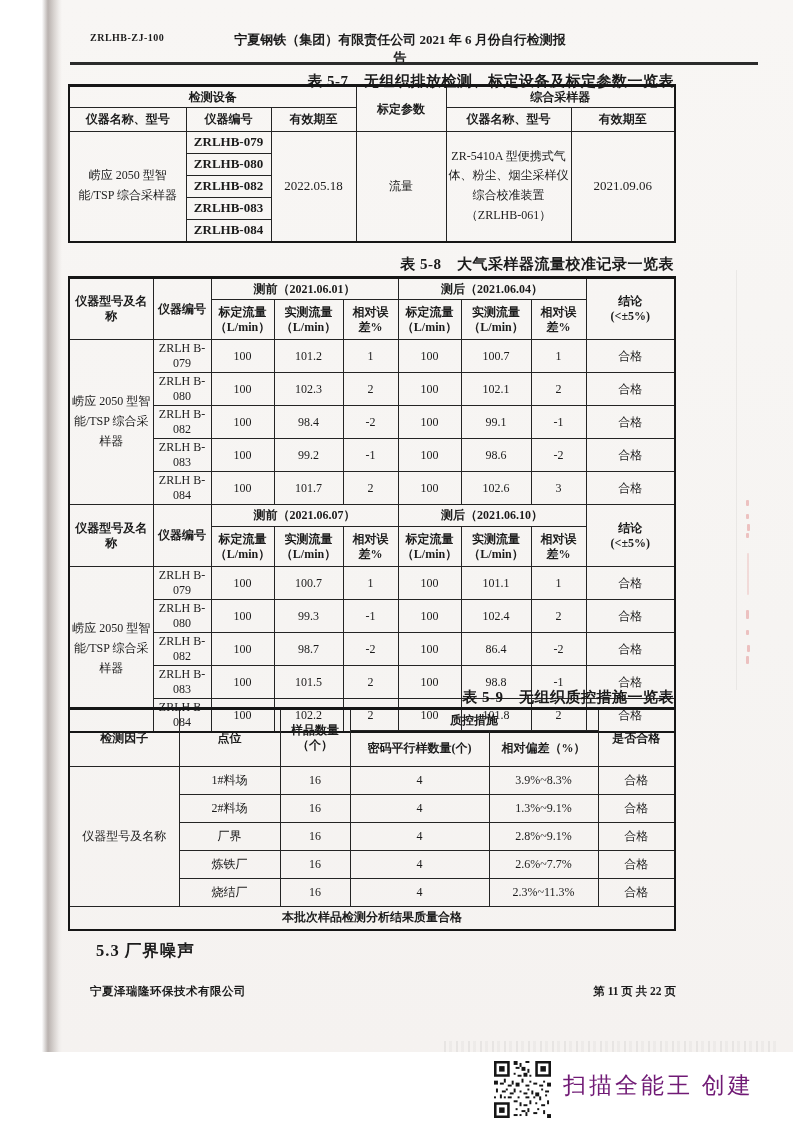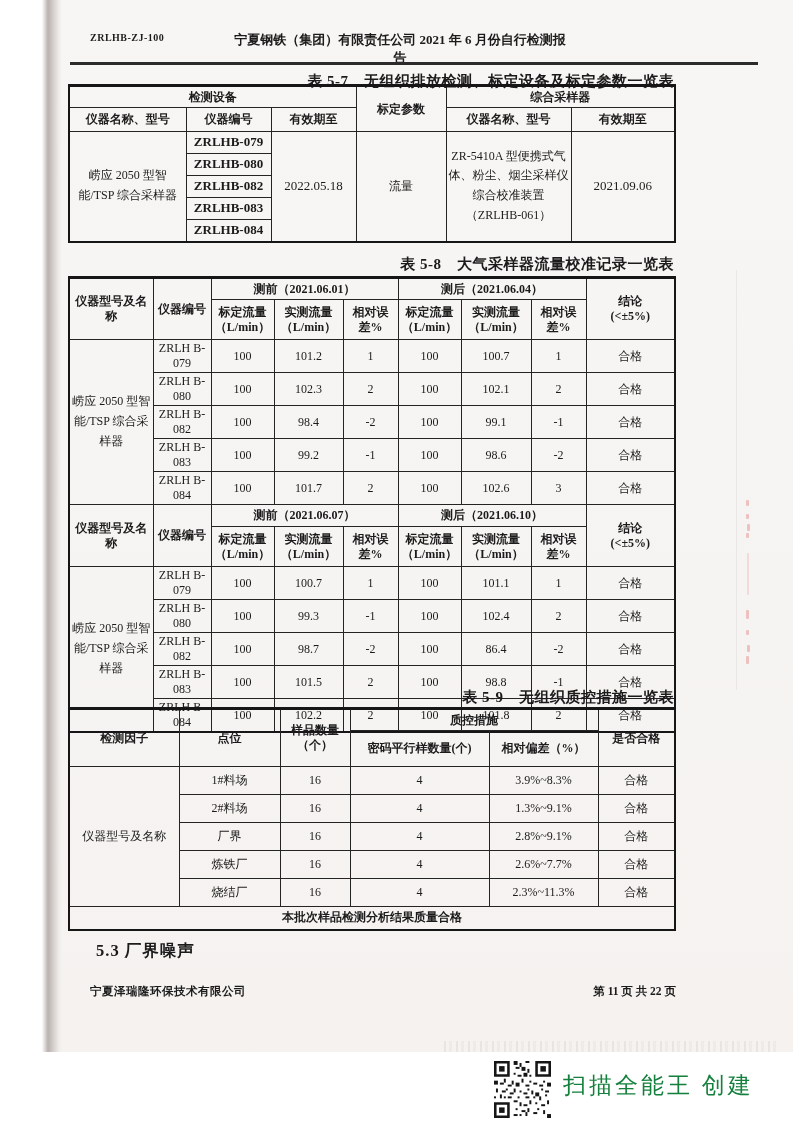--- a/index.html
+++ b/index.html
@@ -23,21 +23,21 @@
   tr.r22{height:22px;} tr.r24{height:24px;} tr.r29{height:29px;} tr.r28{height:28px;}
   tr.r36{height:36px;} tr.r40{height:40px;} tr.r23{height:23px;}
   td.loose{line-height:1.65;}
   td.num{font-size:13px;}
   .sec-heading{position:absolute;left:96px;top:940px;font-size:16.5px;font-weight:bold;letter-spacing:1px;}
   .ftr-company{position:absolute;left:90px;top:984px;font-size:11.5px;font-weight:bold;letter-spacing:.5px;}
   .ftr-page{position:absolute;right:117px;top:984px;font-size:11.5px;font-weight:bold;}
   .barcode-stripes{position:absolute;left:444px;top:1041px;width:332px;height:11px;opacity:.55;
      background:repeating-linear-gradient(90deg,rgba(70,70,70,.14) 0 2px,rgba(0,0,0,0) 2px 5px,rgba(70,70,70,.08) 5px 8px,rgba(0,0,0,0) 8px 12px);}
   .qr{position:absolute;left:494px;top:1061px;width:57px;height:57px;}
-  .watermark-text{position:absolute;left:563px;top:1070px;font-size:23px;color:#15803d;letter-spacing:3px;}
+  .watermark-text{position:absolute;left:563px;top:1070px;font-size:23px;color:#701a75;letter-spacing:3px;}
   .crease{position:absolute;left:736px;top:270px;width:1px;height:420px;background:rgba(0,0,0,0.05);}
   .redmark{position:absolute;background:rgba(222,110,110,.38);width:3px;border-radius:1px;}
 </style>
 </head>
 <body>
 
 <div class="scan-page"></div>
 <div class="scan-left-shadow"></div>
 
 <div class="hdr-code">ZRLHB-ZJ-100</div>

